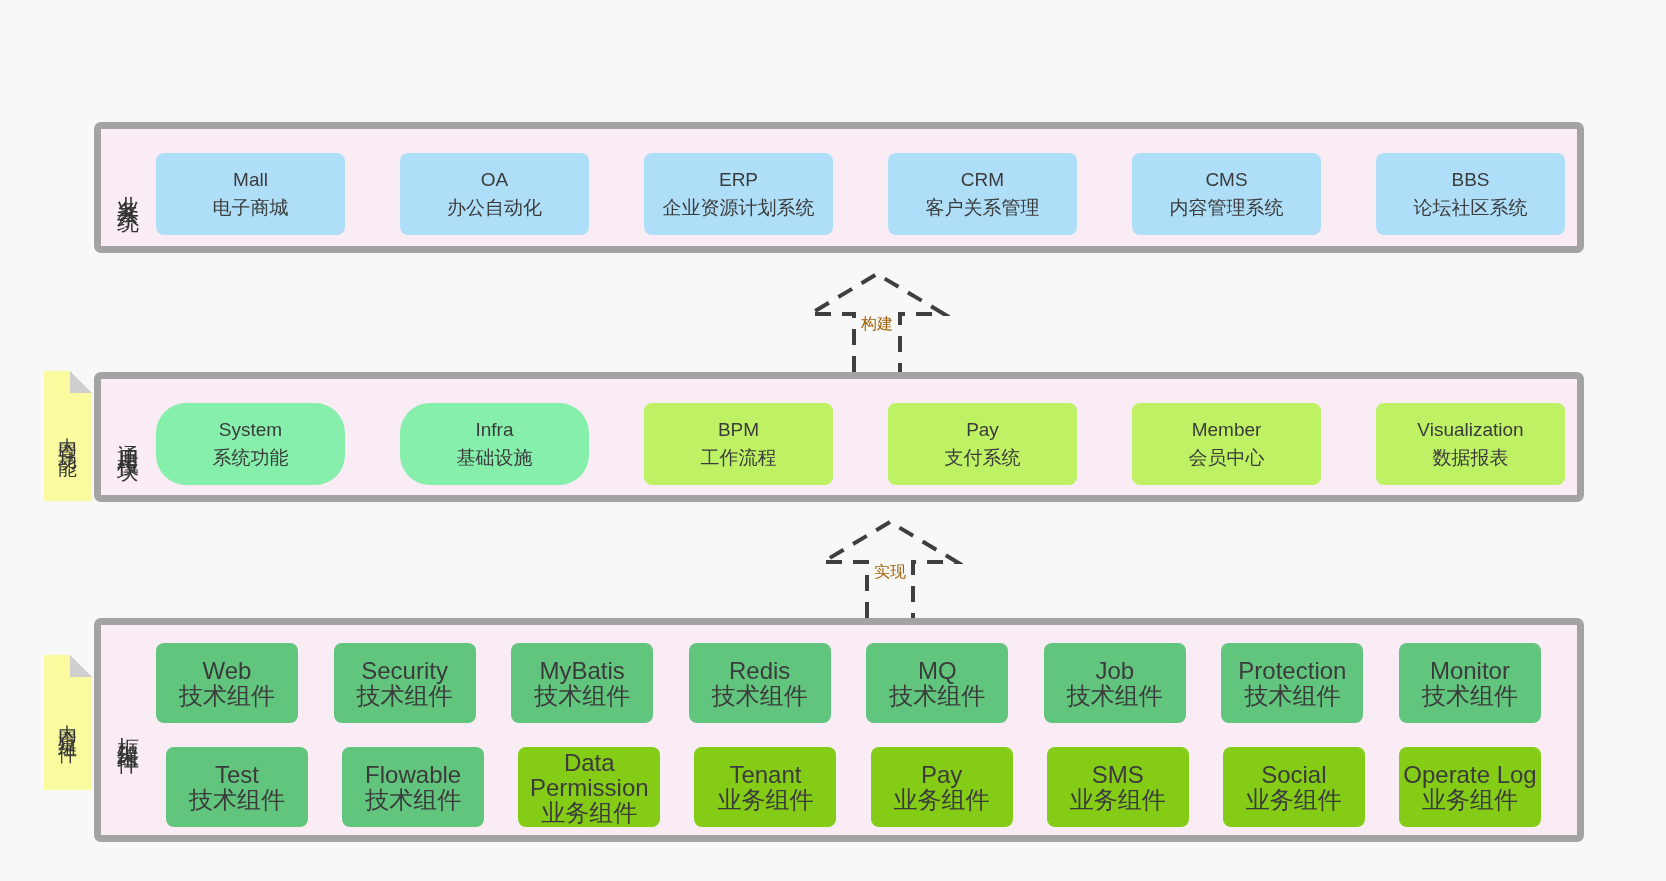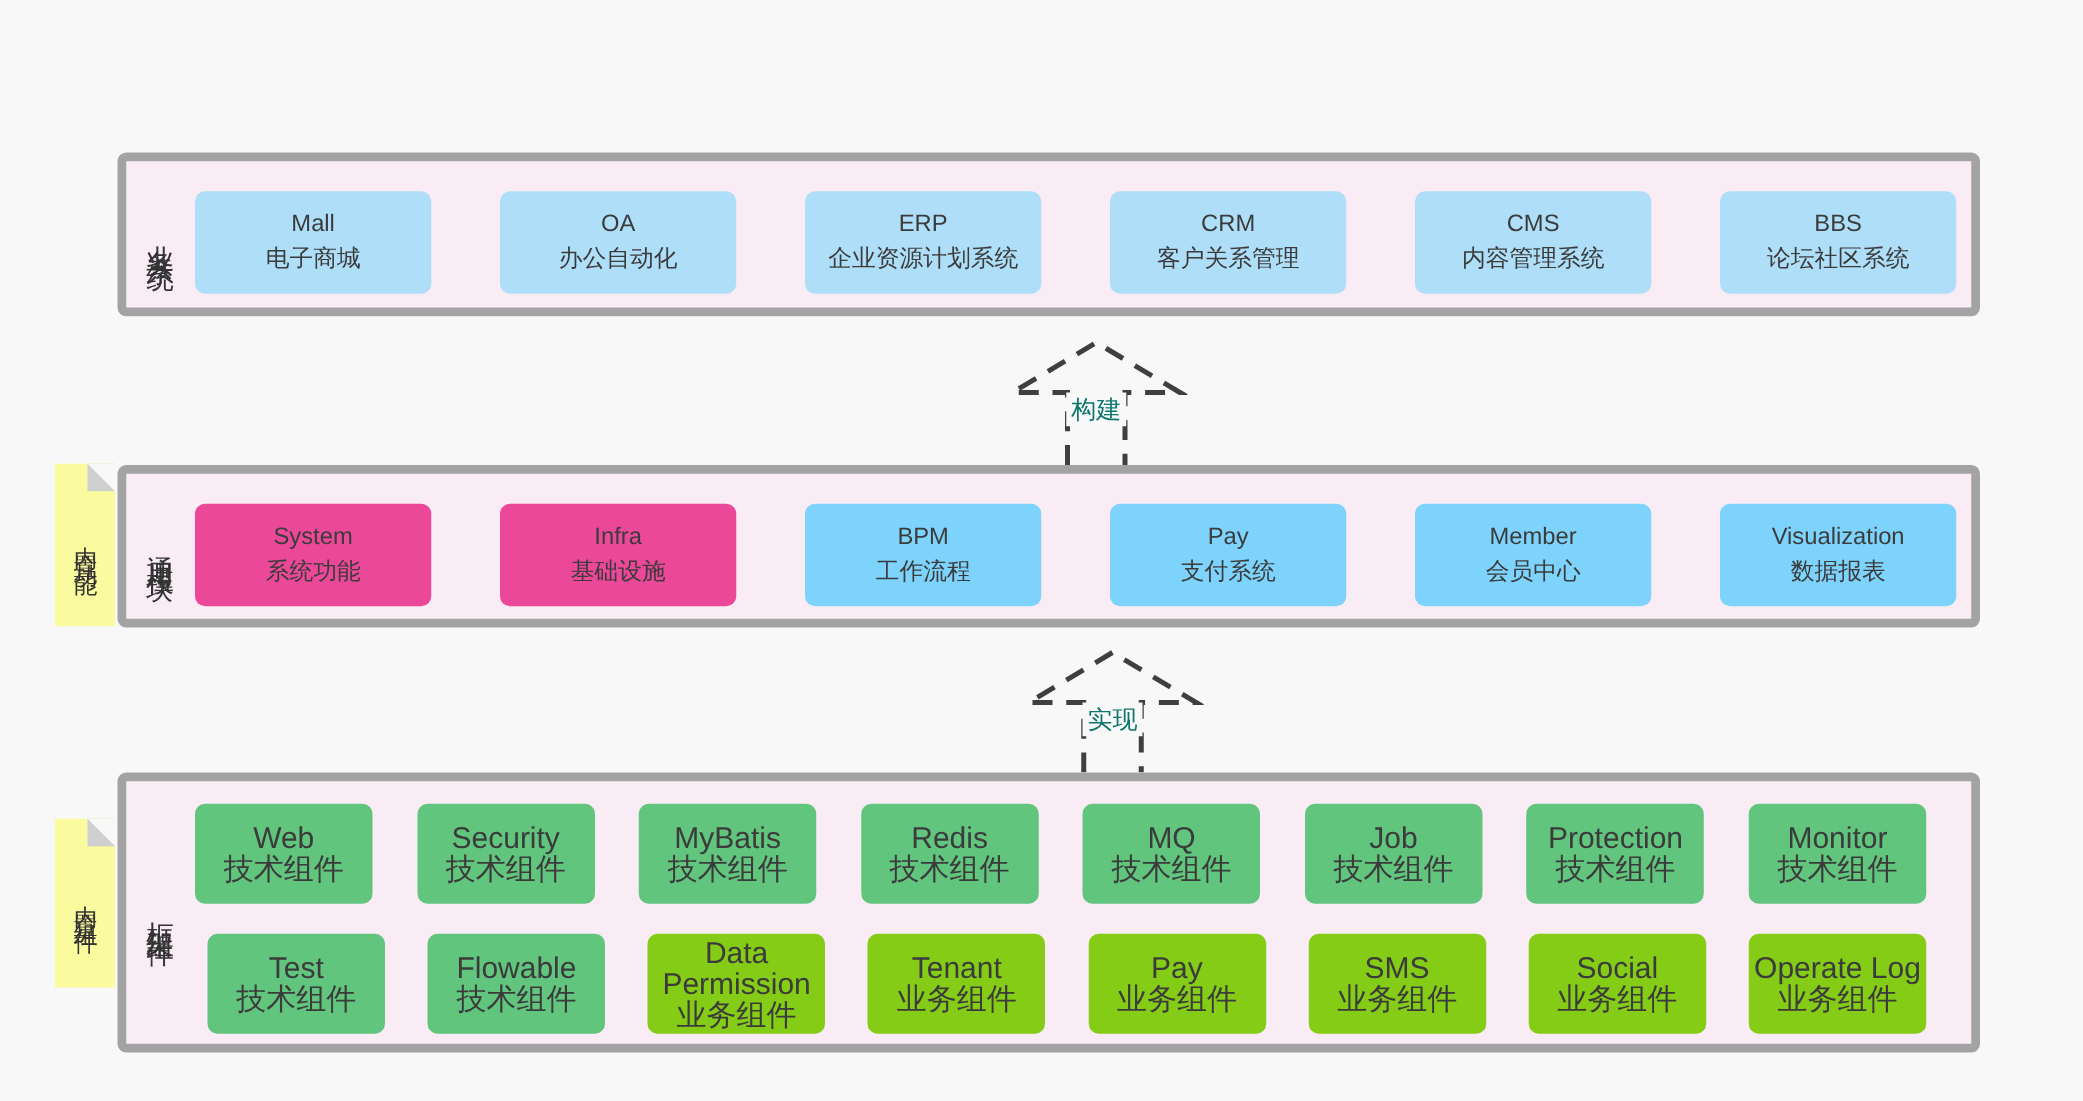--- a/index.html
+++ b/index.html
@@ -27,22 +27,22 @@
   #band3 .row{margin-right:36px;}
   #band3 .row1{margin-top:18px;}
   #band3 .row2{margin-top:24px;padding-left:10px;}
   .node{
     border-radius:8px;display:flex;flex-direction:column;
     align-items:center;justify-content:center;text-align:center;
   }
   .wide{width:189px;height:82px;font-size:19px;line-height:28px;}
   .narrow{width:142px;height:80px;font-size:24px;line-height:25px;padding:0 4px;box-sizing:border-box;}
   .blue{background:#aedef8;}
-  .red{background:#ec4899;}
-  .pink{background:#7dd3fc;}
+  .red{background:#86efac;border-radius:30px;}
+  .pink{background:#bef264;}
   .green{background:#61c57e;}
   .lightgreen{background:#84cc16;}
   .note{position:absolute;left:44px;width:48px;background:#fafa9f;z-index:0;}
   #note2{top:371px;height:130px;}
   #note3{top:655px;height:135px;}
   .note::after{
     content:"";position:absolute;top:0;right:0;
     border-style:solid;border-width:0 22px 22px 0;
     border-color:transparent #f8f8f8 #cfcfcf transparent;
   }
@@ -50,21 +50,21 @@
   .note-text{
     writing-mode:vertical-lr;text-orientation:upright;
     font-size:19px;letter-spacing:7px;color:#333;line-height:1;
   }
   .arrow{position:absolute;width:146px;}
   #arrow1{left:804px;top:268px;height:104px;}
   #arrow2{left:817px;top:516px;height:102px;}
   .arrow svg{display:block;width:100%;height:100%;}
   .arrow-label{
     position:absolute;left:50%;top:46px;transform:translateX(-50%);
-    background:#f8f8f8;font-size:20px;color:#0f766e;padding:0 4px;white-space:nowrap;
+    background:#f8f8f8;font-size:16px;color:#a16207;padding:0 4px;white-space:nowrap;
   }
 </style>
 </head>
 <body>
 
 <div class="band" id="band1">
   <div class="band-label">业务系统</div>
   <div class="row">
     <div class="node blue wide">
       <div>Mall</div>

